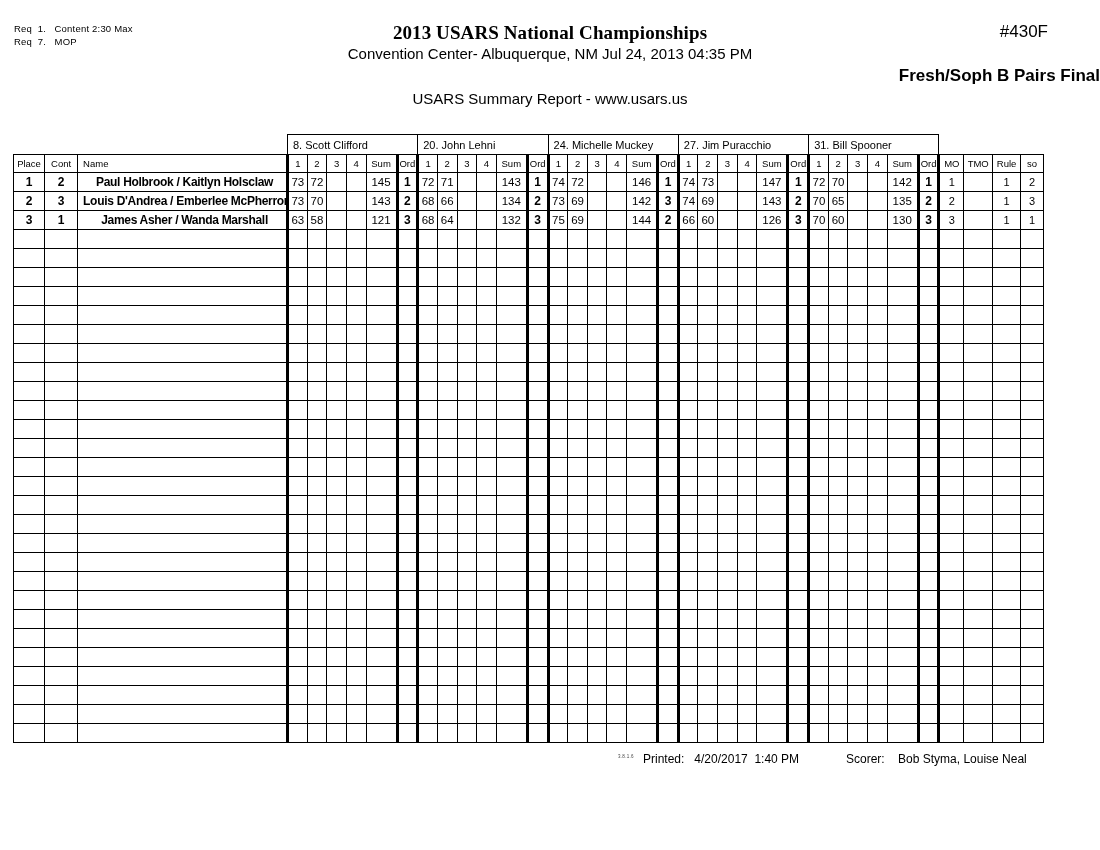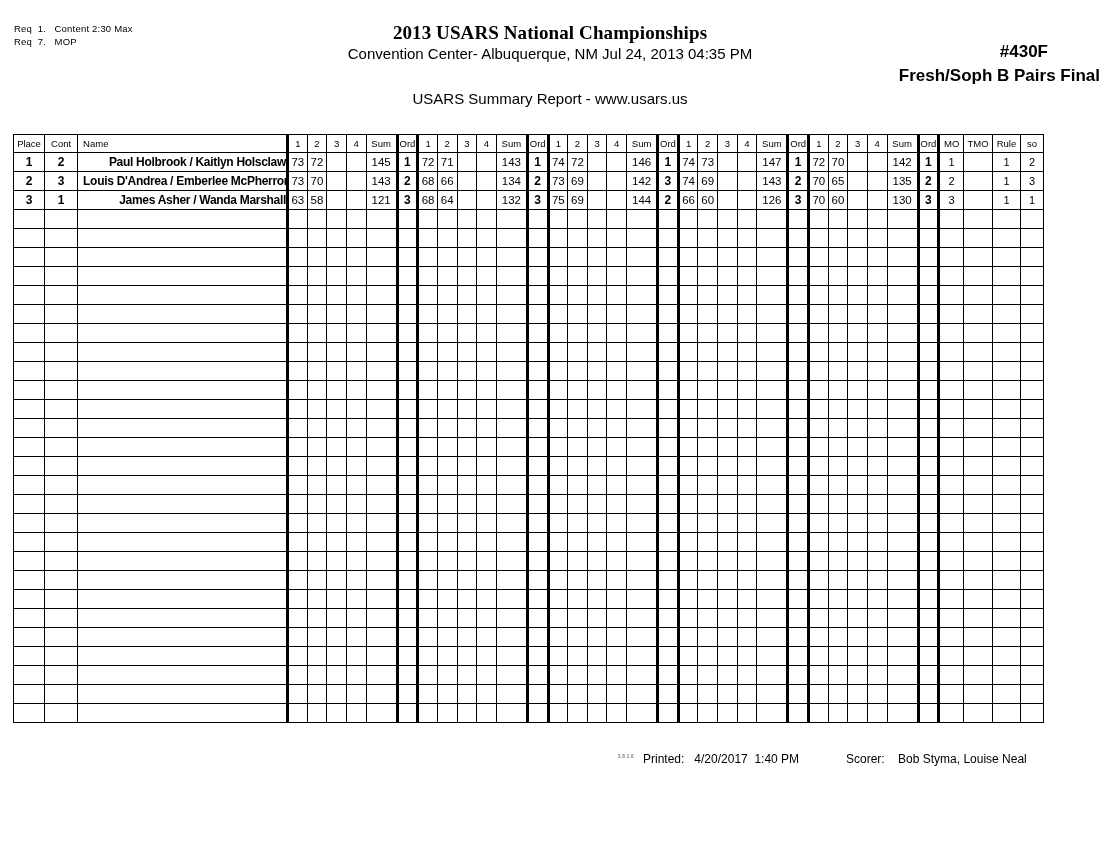--- a/index.html
+++ b/index.html
@@ -59,22 +59,21 @@
     font-weight: normal;
     line-height: 20px;
     margin-top: 2px;
   }
 
   .event-number {
     position: absolute;
     right: 52px;
     top: 22px;
     font-size: 17px;
-    font-weight: bold;
-    margin-top: 20px;
+    font-weight: normal;
   }
 
   
   .sheet {
     position: absolute;
     left: 13px;
     top: 134px;
     width: 1031px;
   }
 
@@ -118,21 +117,21 @@
 
   
   tr.data td {
     height: 19px;
     text-align: center;
     vertical-align: middle;
     font-size: 12px;
     font-weight: bold;
   }
   tr.data td.name {
-    text-align: right;
+    text-align: center;
     padding-left: 5px;
     font-size: 12px;
     font-weight: bold;
     letter-spacing: -0.3px;
   }
   tr.data td.plain {
     font-weight: normal;
     font-size: 11px;
   }
   tr.data td.score {
@@ -227,20 +226,29 @@
         <col style="width:19px">
         <col style="width:19px">
         <col style="width:30px">
         <col style="width:20px">
       <col style="width:24px">
         <col style="width:28px">
         <col style="width:27px">
         <col style="width:22px">
     </colgroup>
     <tbody>
+      <tr class="judge-row">
+        <td class="nb" colspan="3"></td>
+        <td colspan="6">8.   Scott Clifford</td>
+        <td colspan="6">20.   John Lehni</td>
+        <td colspan="6">24.   Michelle Muckey</td>
+        <td colspan="6">27.  Jim Puracchio</td>
+        <td colspan="6">31.   Bill Spooner</td>
+        <td class="nb" colspan="4"></td>
+      </tr>
 
       <tr class="colhead">
         <td>Place</td>
         <td>Cont</td>
         <td class="lbl-left">Name</td>
 
         <td class="sep-l">1</td>
         <td>2</td>
         <td>3</td>
         <td>4</td>

